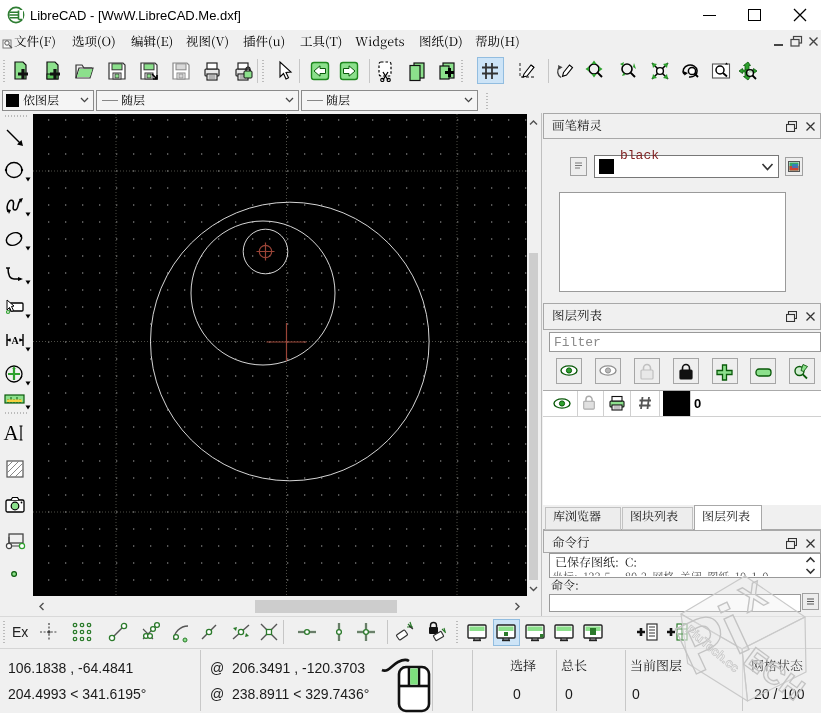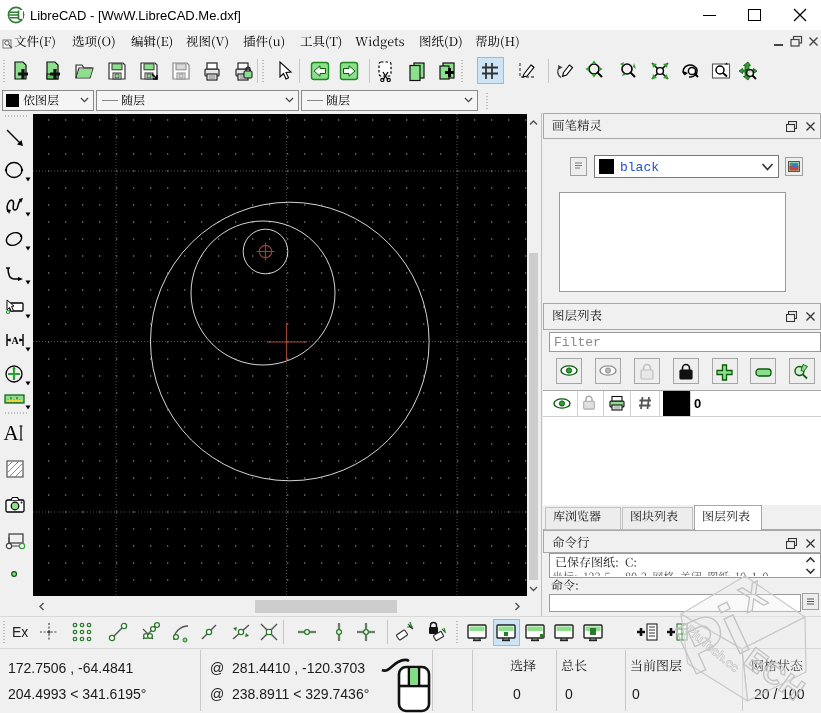--- a/index.html
+++ b/index.html
@@ -403,21 +403,21 @@
   </svg>
 <svg class="abs" style="left:805px;top:121px" width="11" height="11" viewBox="0 0 11 11">
     <path d="M1.5 1.5 L9.5 9.5 M9.5 1.5 L1.5 9.5" stroke="#333" stroke-width="1.3"></path>
   </svg>
 <div class="abs" style="left:570px;top:157px;width:17px;height:19px;background:#ededed;border:1px solid #a0a0a0"></div>
 <svg class="abs" style="left:574px;top:161px" width="9" height="11" viewBox="0 0 9 11">
     <path d="M1 2 h7 M1 4.5 h7 M1 7 h5" stroke="#777" stroke-width="1"></path>
   </svg>
 <div class="abs" style="left:594px;top:155px;width:185px;height:23px;background:#fff;border:1px solid #777"></div>
 <div class="abs" style="left:599px;top:159px;width:15px;height:15px;background:#000"></div>
-<div class="txt" style="left:620px;top:160px;font-family:'Liberation Mono',monospace;font-size:13px;color:#1d4ed8">black</div>
+<div class="txt" style="left:620px;top:148px;font-family:'Liberation Mono',monospace;font-size:13px;color:#7f1d1d">black</div>
 <svg class="abs" style="left:761px;top:163px" width="13" height="8" viewBox="0 0 13 8">
     <path d="M1.5 1 L6.5 6.5 L11.5 1" fill="none" stroke="#333" stroke-width="1.6"></path>
   </svg>
 <div class="abs" style="left:785px;top:157px;width:18px;height:19px;background:#ededed;border:1px solid #a0a0a0"></div>
 <svg class="abs" style="left:788px;top:161px" width="12" height="11" viewBox="0 0 12 11">
 <rect x="0.5" y="0.5" width="11" height="10" fill="none" stroke="#555" stroke-width="1"></rect>
 <rect x="1.5" y="1.5" width="9" height="8" fill="#3a6"></rect>
     <rect x="1.5" y="5" width="9" height="4.5" fill="#c43"></rect>
     <rect x="4" y="3" width="6" height="4" fill="#37c" fill-opacity="0.8"></rect>
   </svg>
@@ -681,23 +681,23 @@
     <rect x="12" y="4" width="10" height="16" fill="#fff" stroke="#2b7a2b" stroke-width="1.2"></rect>
     <path d="M12 9 h10 M12 14 h10 M17 4 v16" stroke="#2b7a2b" stroke-width="1"></path>
   </svg>
 <div class="abs" style="left:0;top:648px;width:821px;height:65px;background:#f0f0f0;border-top:1px solid #d5d5d5"></div>
 <div class="sep" style="left:200px;top:650px;height:61px"></div>
 <div class="sep" style="left:432px;top:650px;height:61px"></div>
 <div class="sep" style="left:472px;top:650px;height:61px"></div>
 <div class="sep" style="left:556px;top:650px;height:61px"></div>
 <div class="sep" style="left:625px;top:650px;height:61px"></div>
 <div class="sep" style="left:742px;top:650px;height:61px"></div>
-<div class="txt" style="left:8px;top:660px;font-size:14px;color:#1a1a1a">172.7506 , -64.4841</div>
+<div class="txt" style="left:8px;top:660px;font-size:14px;color:#1a1a1a">106.1838 , -64.4841</div>
 <div class="txt" style="left:8px;top:686px;font-size:14px;color:#1a1a1a">204.4993 &lt; 341.6195°</div>
-<div class="txt" style="left:210px;top:660px;font-size:14px;color:#1a1a1a">@  281.4410 , -120.3703</div>
+<div class="txt" style="left:210px;top:660px;font-size:14px;color:#1a1a1a">@  206.3491 , -120.3703</div>
 <div class="txt" style="left:210px;top:686px;font-size:14px;color:#1a1a1a">@  238.8911 &lt; 329.7436°</div>
 <svg class="abs" style="left:378px;top:653px" width="56" height="60" viewBox="0 0 52 60">
 <path d="M2 17 C8 20 12 12 18 9 C22 7 26 6 29 8" fill="none" stroke="#111" stroke-width="2.6"></path>
 <rect x="19" y="14" width="30" height="44" rx="7" fill="#fff" stroke="#111" stroke-width="2.6"></rect>
 <path d="M19 33 H49" stroke="#111" stroke-width="2.6"></path>
 <path d="M29 14 V33 M39 14 V33" stroke="#111" stroke-width="2.6"></path>
 <rect x="30.2" y="15.5" width="7.6" height="16" fill="#7ee07e"></rect>
 </svg>
 <div class="t" style="left:510px;top:659px">
     <svg width="26.0" height="15.9" viewBox="0 0 26.0 15.9">

